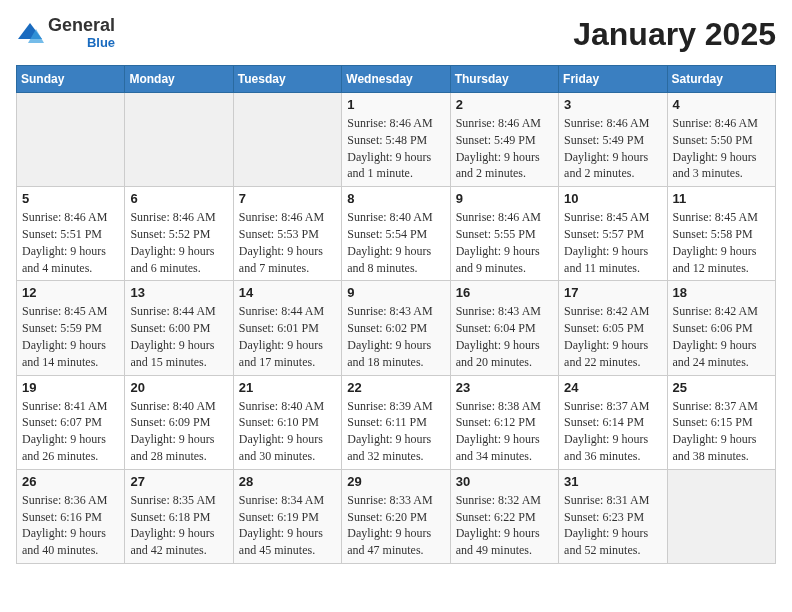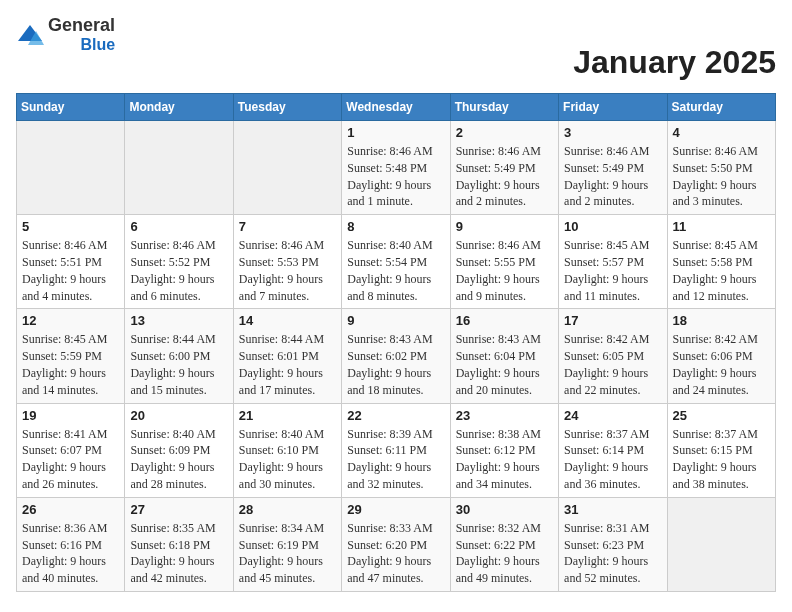--- a/index.html
+++ b/index.html
@@ -25,32 +25,31 @@
       display: flex;
       flex-direction: column;
       line-height: 1.1;
     }
     .logo-general {
       font-size: 18px;
       font-weight: bold;
       color: #333;
     }
     .logo-blue {
-      font-size: 16px;
+      font-size: 13px;
       font-weight: bold;
       color: #1a6bbf;
     }
     .logo-icon {
       width: 28px;
       height: 28px;
       margin-right: 4px;
     }
     .title-area {
       text-align: center;
-      margin-top: 28px;
     }
     .month-title {
       font-size: 32px;
       font-weight: bold;
       color: #222;
     }
     .subtitle {
       font-size: 14px;
       color: #444;
     }

